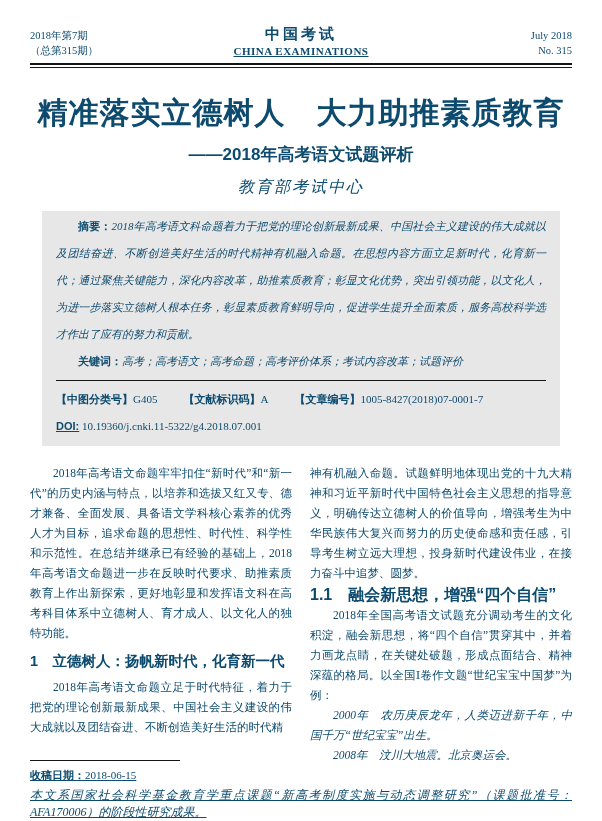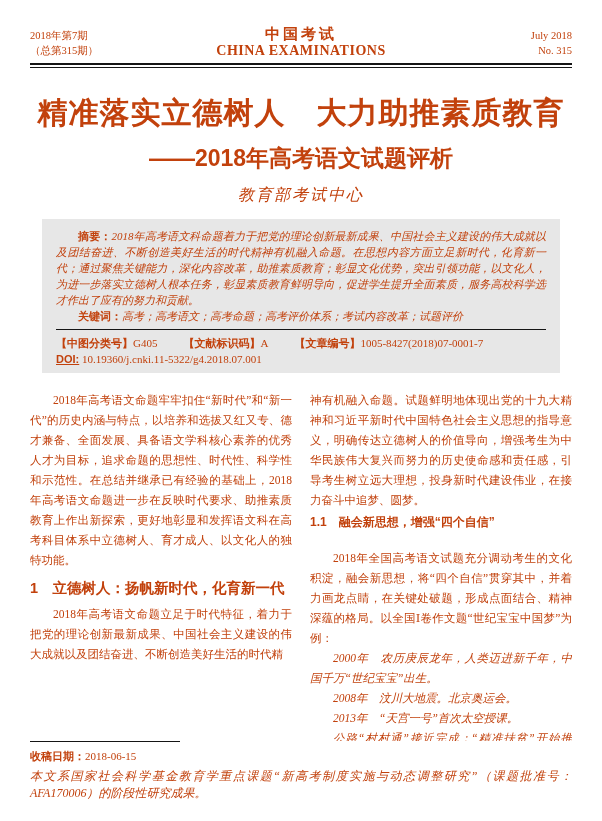--- a/index.html
+++ b/index.html
@@ -1,57 +1,57 @@
 <!DOCTYPE html>
 <html><head>
 <meta charset="utf-8">
 <style>
   html,body{margin:0;padding:0;background:#f2f2f2;}
   .page{
     width:602px;height:821px;background:#ffffff;position:relative;
-    font-family:"Liberation Serif","DejaVu Serif",serif;color:#c2410c;
+    font-family:"Liberation Serif","DejaVu Serif",serif;color:#0c4a6e;
     box-sizing:border-box;padding:24px 30px 0;overflow:hidden;
   }
   
   .jheader{display:flex;justify-content:space-between;align-items:flex-end;}
   .jh-left,.jh-right{font-size:10.5px;line-height:15px;width:120px;}
   .jh-right{text-align:right;}
   .jh-center{text-align:center;flex:1;}
   .jh-cn{font-size:15px;font-weight:bold;letter-spacing:3px;line-height:20px;}
-  .jh-en{font-size:14px;font-weight:bold;letter-spacing:0.5px;line-height:14px;}
+  .jh-en{font-size:11px;font-weight:bold;letter-spacing:0.5px;line-height:14px;text-decoration:underline;}
   .jrule{margin-top:5px;height:2px;border-top:2px solid #151515;border-bottom:1px solid #151515;}
   
   .title{margin-top:27px;text-align:center;font-size:30px;font-weight:bold;letter-spacing:1px;line-height:36px;}
-  .subtitle{margin-top:12px;text-align:center;font-size:23px;font-weight:bold;
+  .subtitle{margin-top:12px;text-align:center;font-size:17px;font-weight:bold;
     font-family:"Liberation Sans","DejaVu Sans",sans-serif;}
   .author{margin-top:11px;text-align:center;font-size:16px;font-style:italic;letter-spacing:2px;}
   
-  .absbox{margin:13px 12px 17px;background:#e7e7e7;padding:9px 14px 6px;font-size:11px;line-height:16px;}
+  .absbox{margin:13px 12px 17px;background:#e7e7e7;padding:2px 14px 6px;font-size:11px;line-height:27px;}
   .absbox p{margin:0;text-align:justify;}
   .abs-label,.kw-label{font-weight:bold;font-style:normal;font-family:"Liberation Sans","DejaVu Sans",sans-serif;}
   .abs-text,.kw-text{font-style:italic;}
   .indent2{text-indent:2em;}
   .absrule{border:0;border-top:1.3px solid #151515;margin:5px 0 5px;}
   .metaline{white-space:nowrap;}
   .meta-label{font-weight:bold;font-family:"Liberation Sans","DejaVu Sans",sans-serif;}
   .meta-val{margin-right:26px;}
   .doi-label{font-weight:bold;font-family:"Liberation Sans","DejaVu Sans",sans-serif;text-decoration:underline;}
   
   .columns{display:flex;gap:18px;margin-top:12px;height:398px;overflow:hidden;}
   .col{width:262px;font-size:11.5px;line-height:20px;text-align:justify;}
   .col p{margin:0;}
   .bp{text-indent:2em;}
   .noindent{text-indent:0;}
   .sec-h{font-family:"Liberation Sans","DejaVu Sans",sans-serif;font-weight:bold;
     font-size:14.5px;line-height:20px;margin:8px 0 6px;}
   .subsec-h{font-family:"Liberation Sans","DejaVu Sans",sans-serif;font-weight:bold;
-    font-size:12px;line-height:20px;margin:2px 0 16px;}
+    font-size:16px;line-height:20px;margin:2px 0 0;}
   .example p{text-indent:2em;margin:0;font-style:italic;}
   
-  .footnote{position:absolute;left:30px;right:30px;bottom:19px;background:#fff;}
+  .footnote{position:absolute;left:30px;right:30px;bottom:0;background:#fff;text-decoration:underline;}
   .fnrule{width:150px;border:0;border-top:1.2px solid #151515;margin:0 0 7px;}
   .fn-received{font-size:11px;margin:0 0 4px;}
   .fn-label{font-weight:bold;font-family:"Liberation Sans","DejaVu Sans",sans-serif;}
   .fn-funding{font-size:12px;font-style:italic;line-height:17px;margin:0;text-align:justify;}
 </style>
 </head>
 <body>
 
 <div class="page">
 

